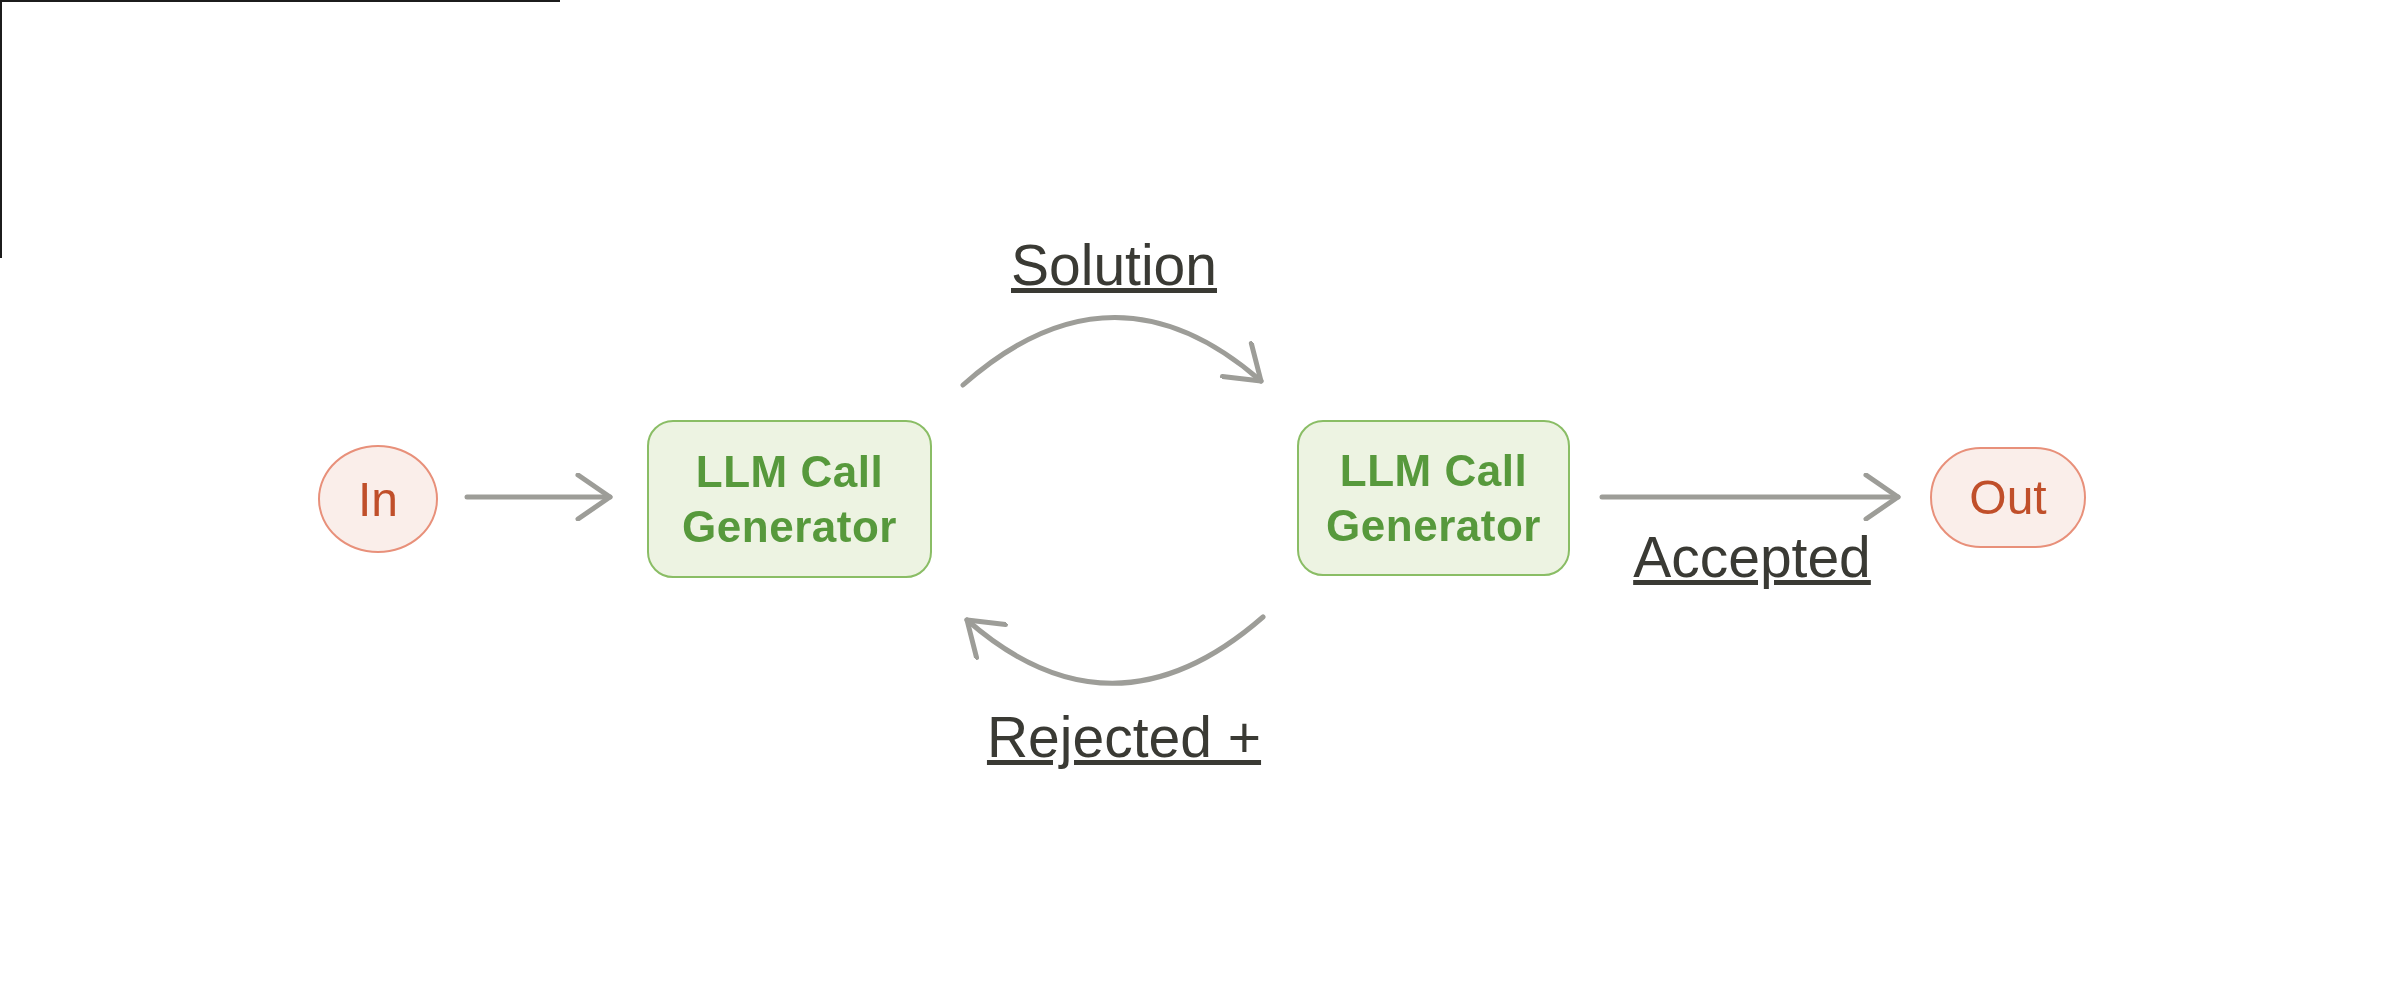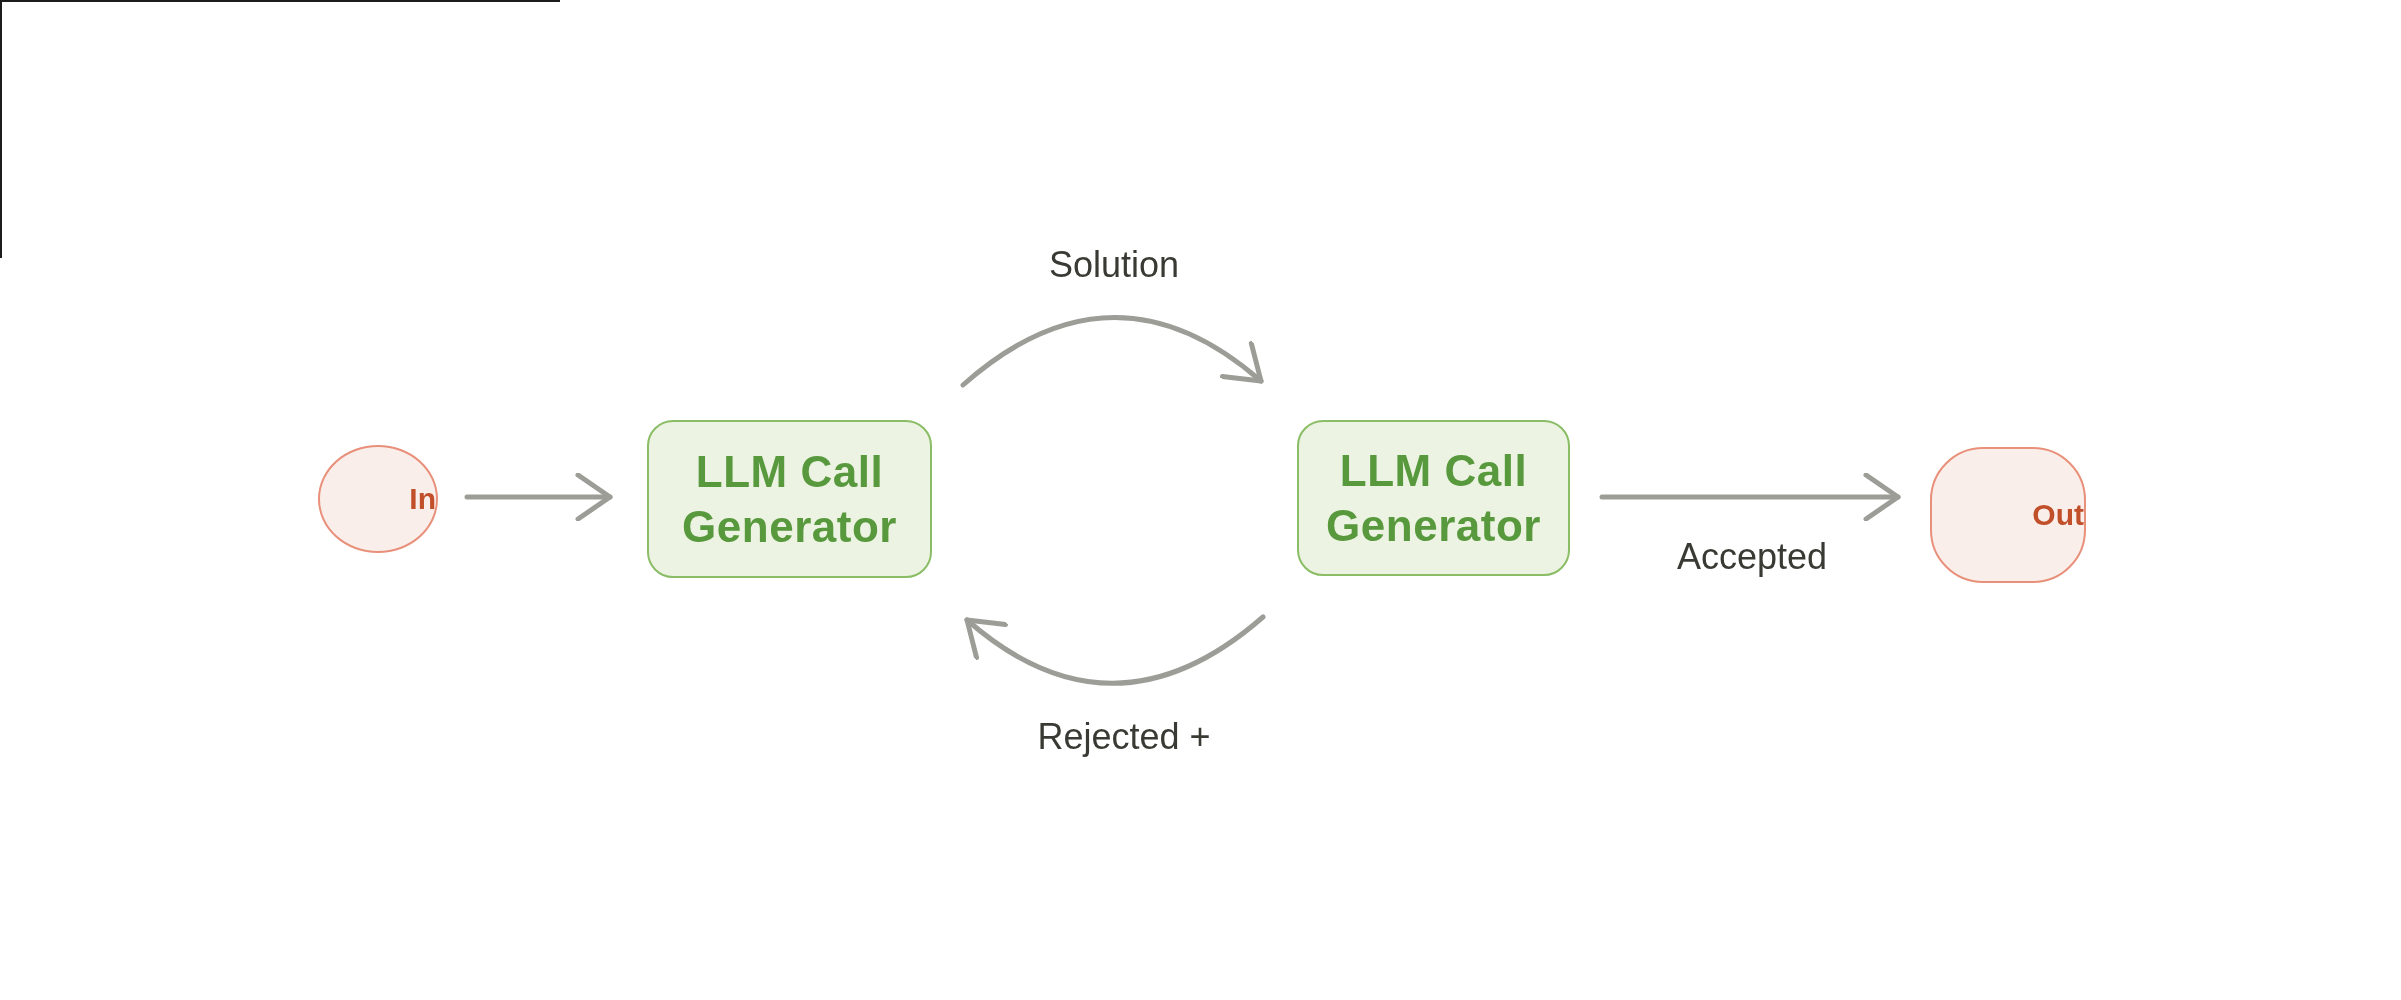--- a/index.html
+++ b/index.html
@@ -44,32 +44,31 @@
     align-items: center;
     justify-content: center;
     box-sizing: border-box;
     text-align: center;
     border-radius: 26px;
   }
   .terminal {
     background: var(--terminal-fill, #faeeea);
     border: 2.5px solid var(--terminal-border, #e8907a);
     color: var(--terminal-text, #c04f2a);
-    font-weight: 700;
-    font-size: 30px;
-    align-items: flex-end;
+    font-weight: 400;
+    font-size: 48px;
   }
   .node-in {
     left: 318px; top: 445px;
     width: 120px; height: 108px;
     border-radius: 50%;
   }
   .node-out {
     left: 1930px; top: 447px;
-    width: 156px; height: 136px;
+    width: 156px; height: 101px;
     border-radius: 53px;
   }
   .process {
     background: var(--process-fill, #edf3e2);
     border: 2.5px solid var(--process-border, #8abd65);
     color: var(--process-text, #57993c);
     font-weight: 700;
     font-size: 44px;
     line-height: 55px;
     letter-spacing: 0.5px;
@@ -79,25 +78,26 @@
     width: 285px; height: 158px;
   }
   .node-evaluator {
     left: 1297px; top: 420px;
     width: 273px; height: 156px;
   }
   .edge-label {
     position: absolute;
     transform: translateX(-50%);
     color: var(--label-text, #3a3a34);
-    font-size: 36px;
+    font-size: 57px;
     font-weight: 400;
     white-space: nowrap;
     text-align: left;
     line-height: 50px;
+    text-decoration: underline;
   }
   .label-solution { left: 1114px; top: 240px; }
   .label-accepted { left: 1752px; top: 532px; }
   .label-rejected { left: 1115px; top: 712px; margin-left: 9px; }
   .label-rejected span { display: block; }
 </style>
 </head>
 <body>
 
 <div class="canvas">

